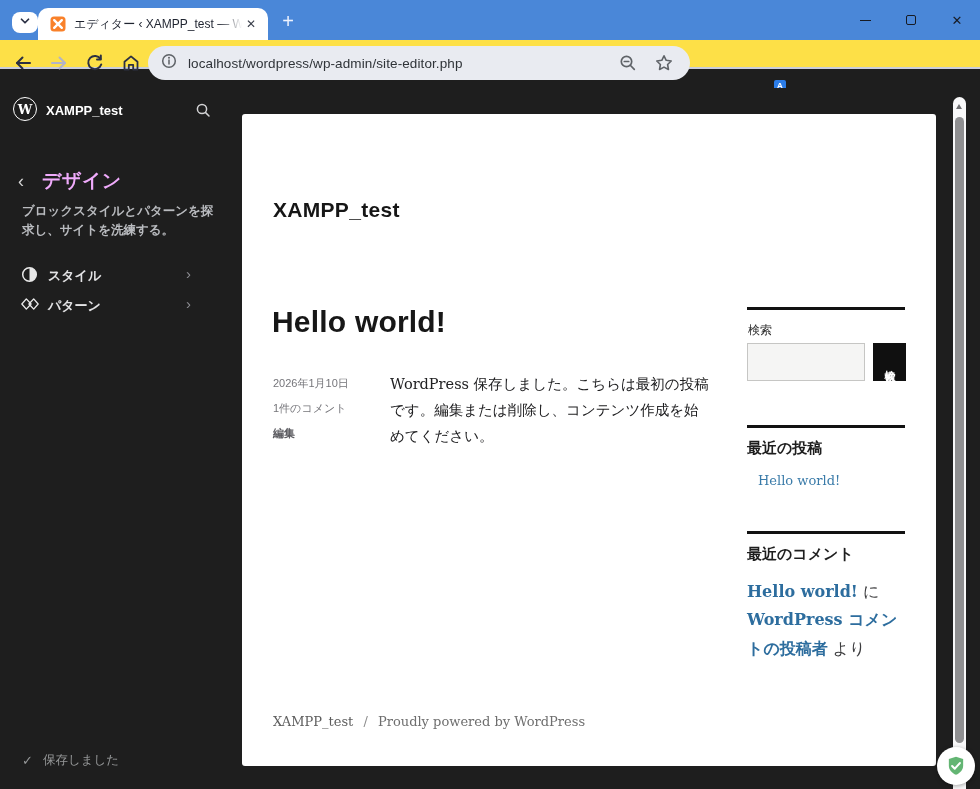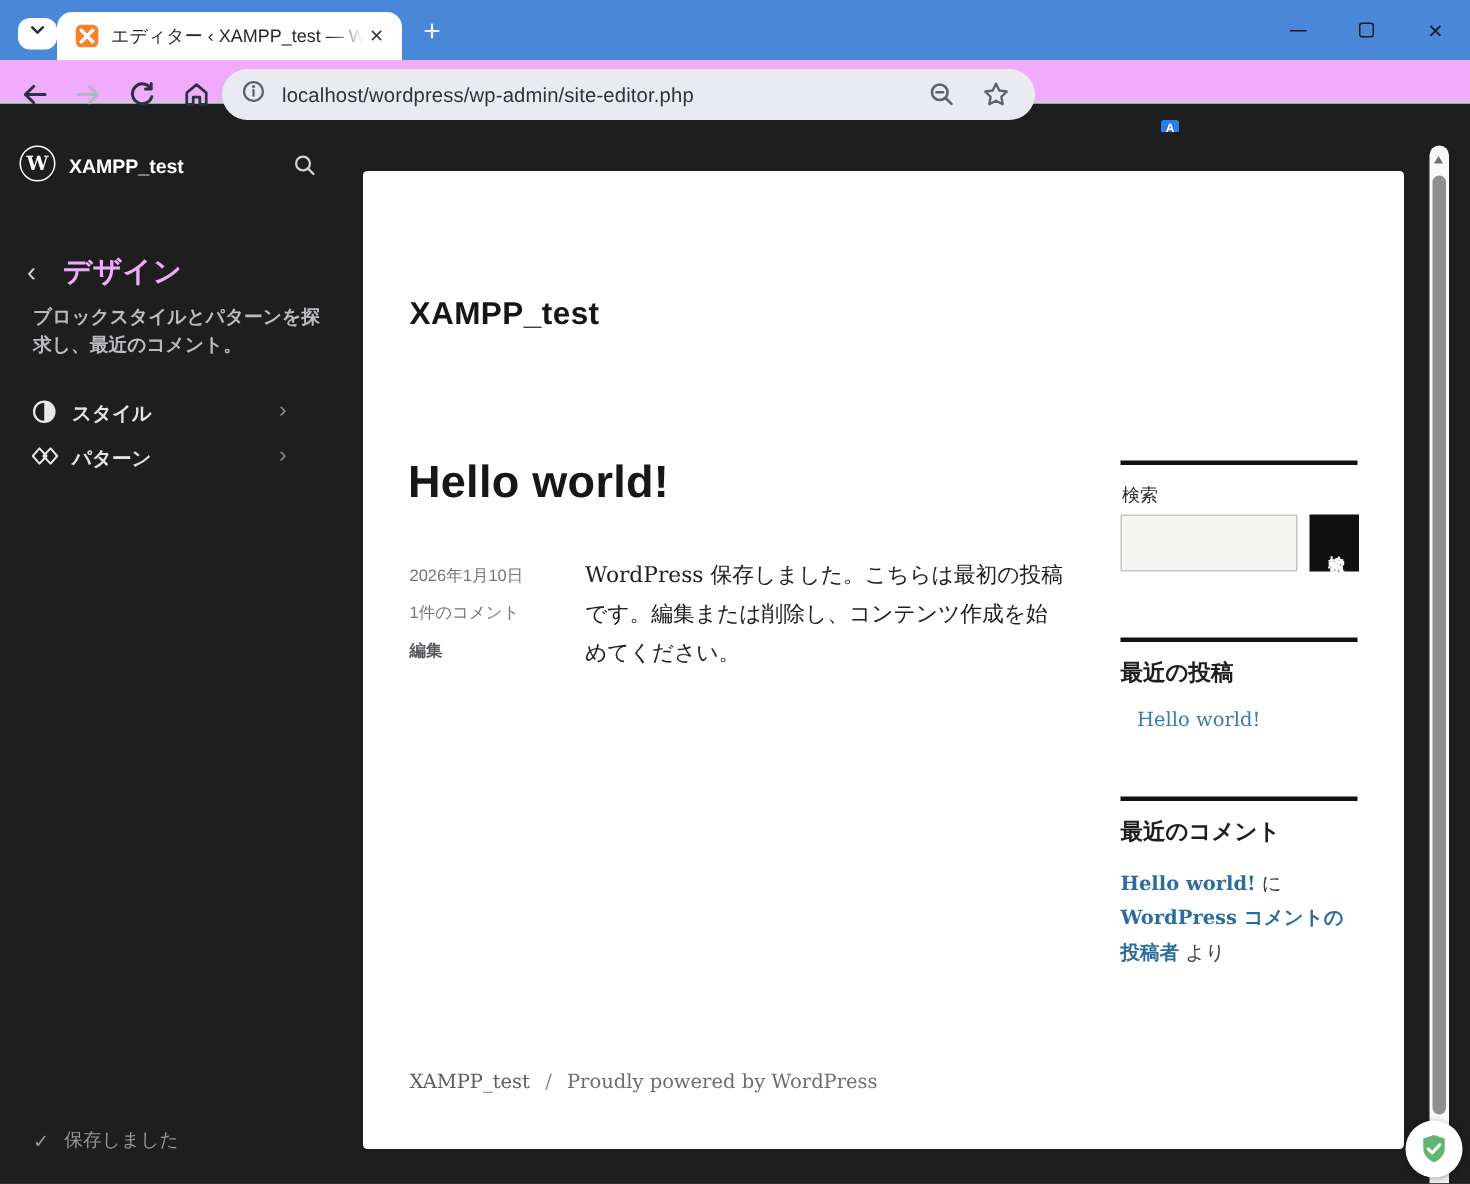--- a/index.html
+++ b/index.html
@@ -28,21 +28,21 @@
   .tab-close{ width:18px; height:18px; display:flex; align-items:center; justify-content:center;
     font-size:12px; color:#3a3f4b; border-radius:50%; cursor:pointer; }
   .newtab-btn{ position:absolute; left:276px; top:9px; width:24px; height:24px; color:#eef3ff;
     font-size:20px; font-weight:300; display:flex; align-items:center; justify-content:center; cursor:pointer; }
   .win-controls{ position:absolute; right:0; top:0; height:40px; display:flex; }
   .win-btn{ width:46px; height:40px; display:flex; align-items:center; justify-content:center; color:#171b24; cursor:pointer; }
   .glyph-min{ width:11px; border-top:1.4px solid #171b24; }
   .glyph-max{ width:10px; height:10px; border:1.4px solid #171b24; border-radius:2px; }
   .glyph-close{ font-size:13px; line-height:1; }
 
-  .toolbar{ position:absolute; top:40px; left:0; width:980px; height:29px; background:#f0abfc;
+  .toolbar{ position:absolute; top:40px; left:0; width:980px; height:29px; background:#fde047;
     border-bottom:2px solid #c9cdda; }
   .nav-btn{ position:absolute; top:10px; width:26px; height:26px; display:flex; align-items:center; justify-content:center; border-radius:50%; cursor:pointer; }
   .omnibox{
     position:absolute; left:148px; top:6px; width:542px; height:34px; background:#e9ebf1;
     border-radius:17px; display:flex; align-items:center; padding:0 12px;
   }
   .omnibox .url{ margin-left:10px; font-size:13.5px; color:#2f3338; letter-spacing:0.1px; }
   .omni-icon-right{ position:absolute; top:7px; width:20px; height:20px; cursor:pointer; }
   .ext{ position:absolute; top:52px; cursor:pointer; }
   .icon-drop{ width:21px; height:21px; border-radius:5px; background:linear-gradient(180deg,#54b6f2,#1668d6); display:flex; align-items:center; justify-content:center; }
@@ -90,21 +90,21 @@
   .widgets{ position:absolute; left:505px; top:0; width:158px; }
   .hr{ position:absolute; left:0; width:158px; height:3px; background:#121212; }
   .w-search-label{ position:absolute; left:1px; top:208px; font-size:12px; color:#2b2b2b; }
   .w-search-input{ position:absolute; left:0; top:229px; width:118px; height:38px; background:#f5f5f4;
     border:1px solid #c6c6c4; font-size:13px; padding:0 6px; font-family:"DejaVu Serif", serif; }
   .w-search-btn{ position:absolute; left:126px; top:229px; width:33px; height:38px; background:#101010;
     color:#fff; border:none; cursor:pointer; writing-mode:vertical-rl; text-orientation:upright;
     font-size:11px; letter-spacing:1px; text-align:center; padding:0; line-height:33px; font-weight:bold; }
   .w-heading{ position:absolute; left:0; font-size:15px; font-weight:bold; color:#1e1e1e; }
   .w-post-link{ position:absolute; left:11px; font-size:13px; color:#3a7ba9; cursor:pointer; }
-  .w-comment{ position:absolute; left:0; top:464px; width:158px; font-size:13px; line-height:1.78; color:#3c3c3e; }
+  .w-comment{ position:absolute; left:0; top:464px; width:158px; font-size:16px; line-height:1.78; color:#3c3c3e; }
   .w-comment .clink{ color:#2d6d9e; font-weight:bold; cursor:pointer; }
   .site-footer{ position:absolute; left:31px; top:600px; font-size:13px; color:#6e6e6e; }
   .site-footer .f-site{ color:#5d5d5d; cursor:pointer; }
   .site-footer .f-sep{ margin:0 6px; color:#8a8a8a; }
   .site-footer .f-credit{ cursor:pointer; }
 
   
   .scrollbar{ position:absolute; left:953px; top:9px; width:13px; height:692px; background:#f8f8f9;
     border-radius:7px 7px 0 0; }
   .sb-arrow{ position:absolute; left:3px; top:7px; width:0; height:0;
@@ -241,21 +241,21 @@
       <svg width="16" height="16" viewBox="0 0 16 16" fill="none" stroke="#d3d3d5" stroke-width="1.5" stroke-linecap="round">
           <circle cx="7" cy="7" r="4.6"></circle>
           <path d="M10.6 10.6 L14 14"></path>
         </svg>
     </span>
 
     <div class="nav-back-row">
       <span class="back-chev">‹</span>
       <span class="nav-title">デザイン</span>
     </div>
-    <div class="sb-desc">ブロックスタイルとパターンを探求し、最近のコメント。</div>
+    <div class="sb-desc">ブロックスタイルとパターンを探求し、サイトを洗練する。</div>
 
     <div class="menu-item" style="top:172px">
       <span class="mi-icon">
         <svg width="17" height="17" viewBox="0 0 17 17">
             <circle cx="8.5" cy="8.5" r="6.8" fill="none" stroke="#e8e8e8" stroke-width="1.5"></circle>
             <path d="M8.5 1.7 a6.8 6.8 0 0 1 0 13.6 z" fill="#e8e8e8"></path>
           </svg>
       </span>
       <span class="mi-label">スタイル</span>
       <span class="mi-chev">›</span>

